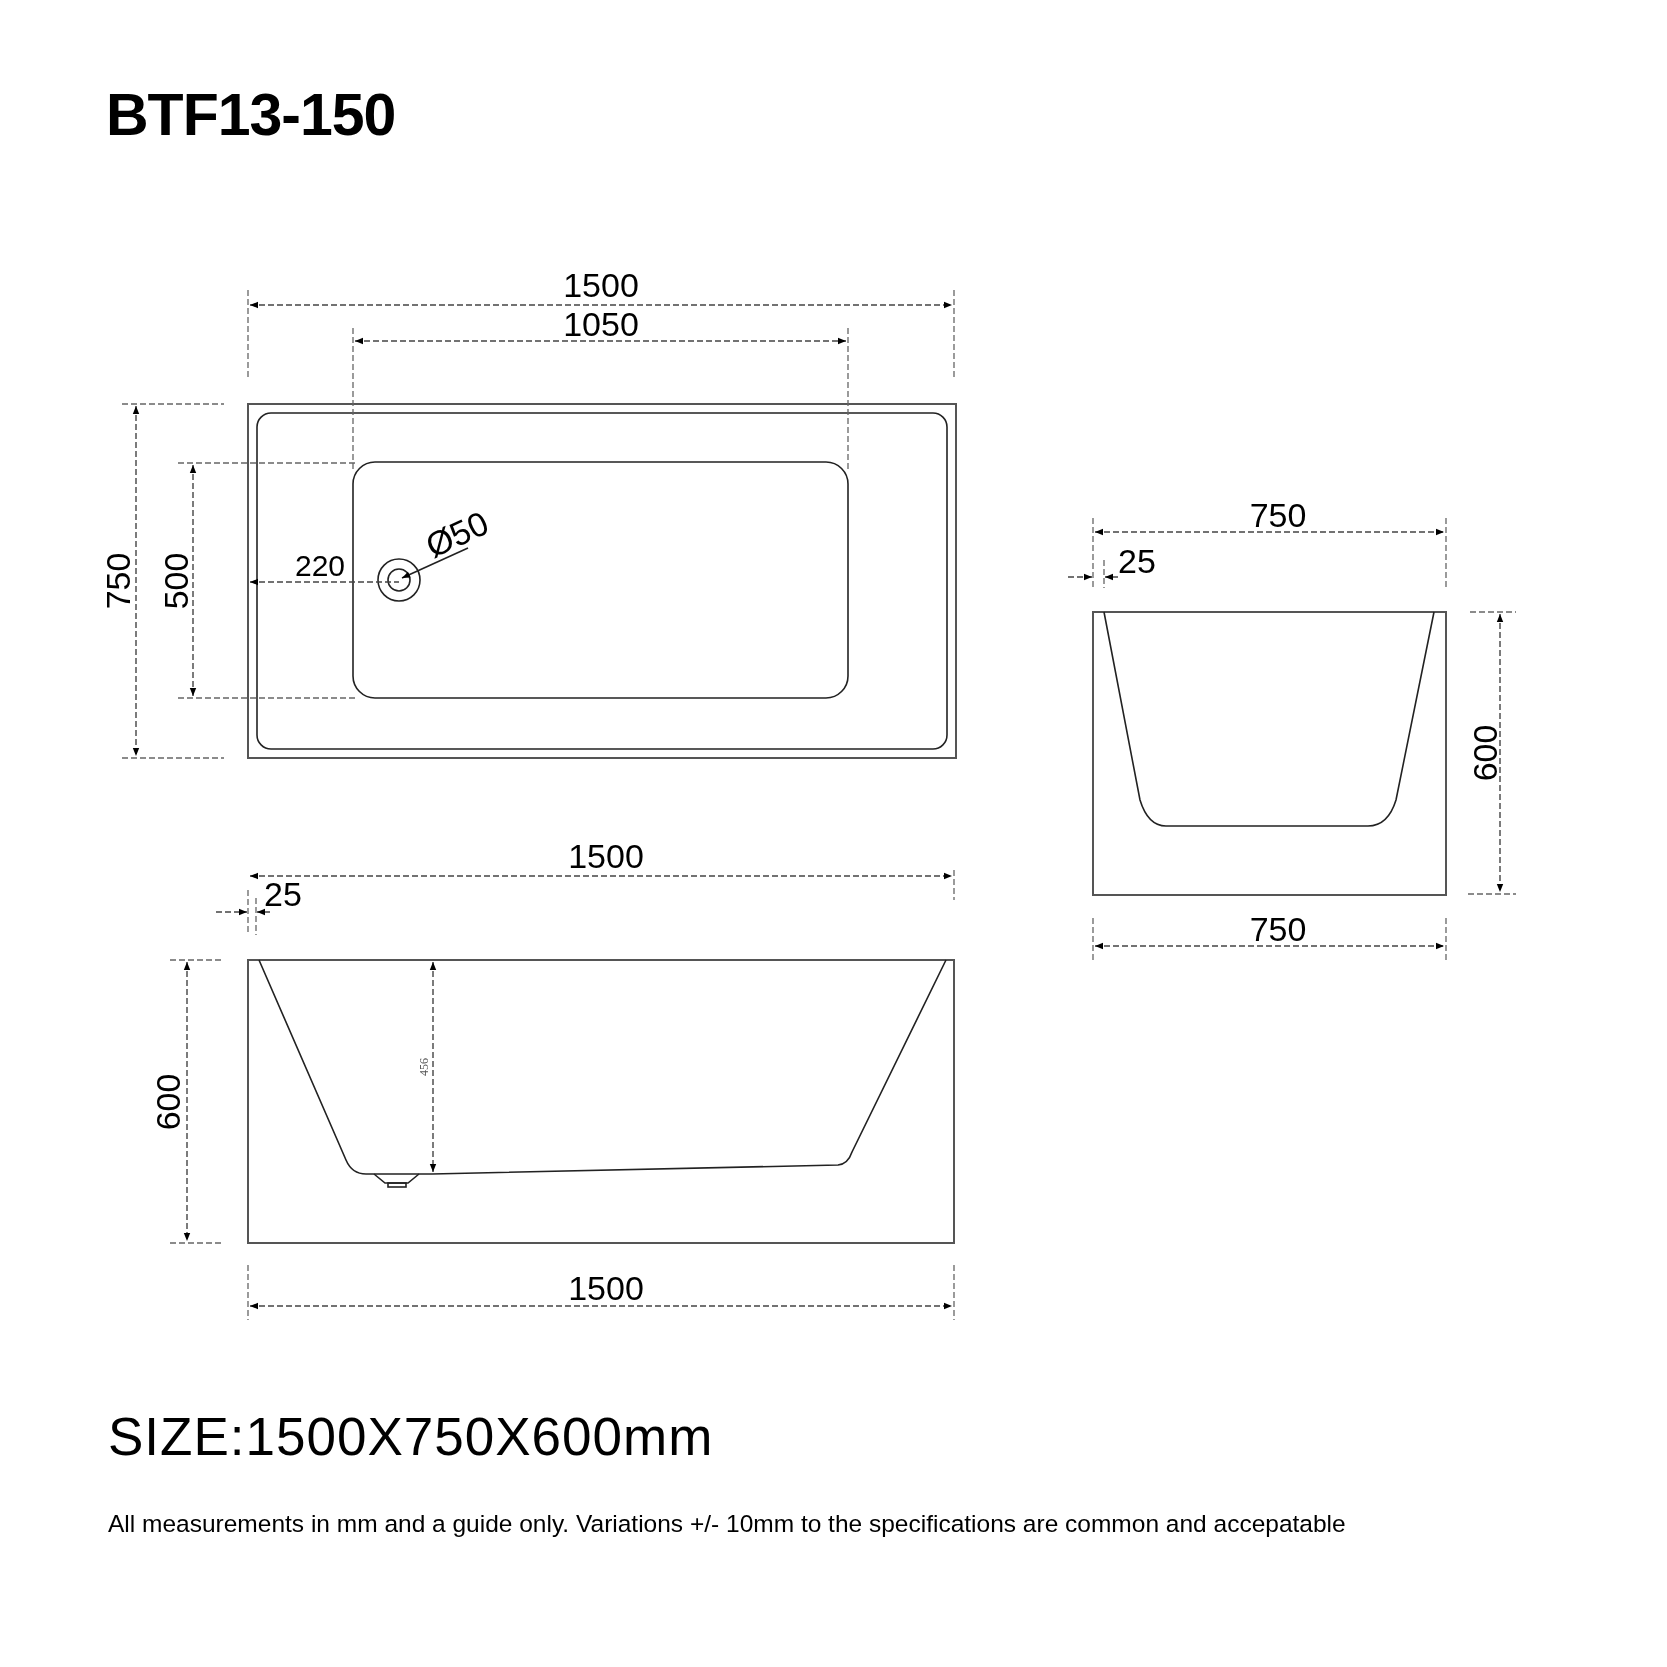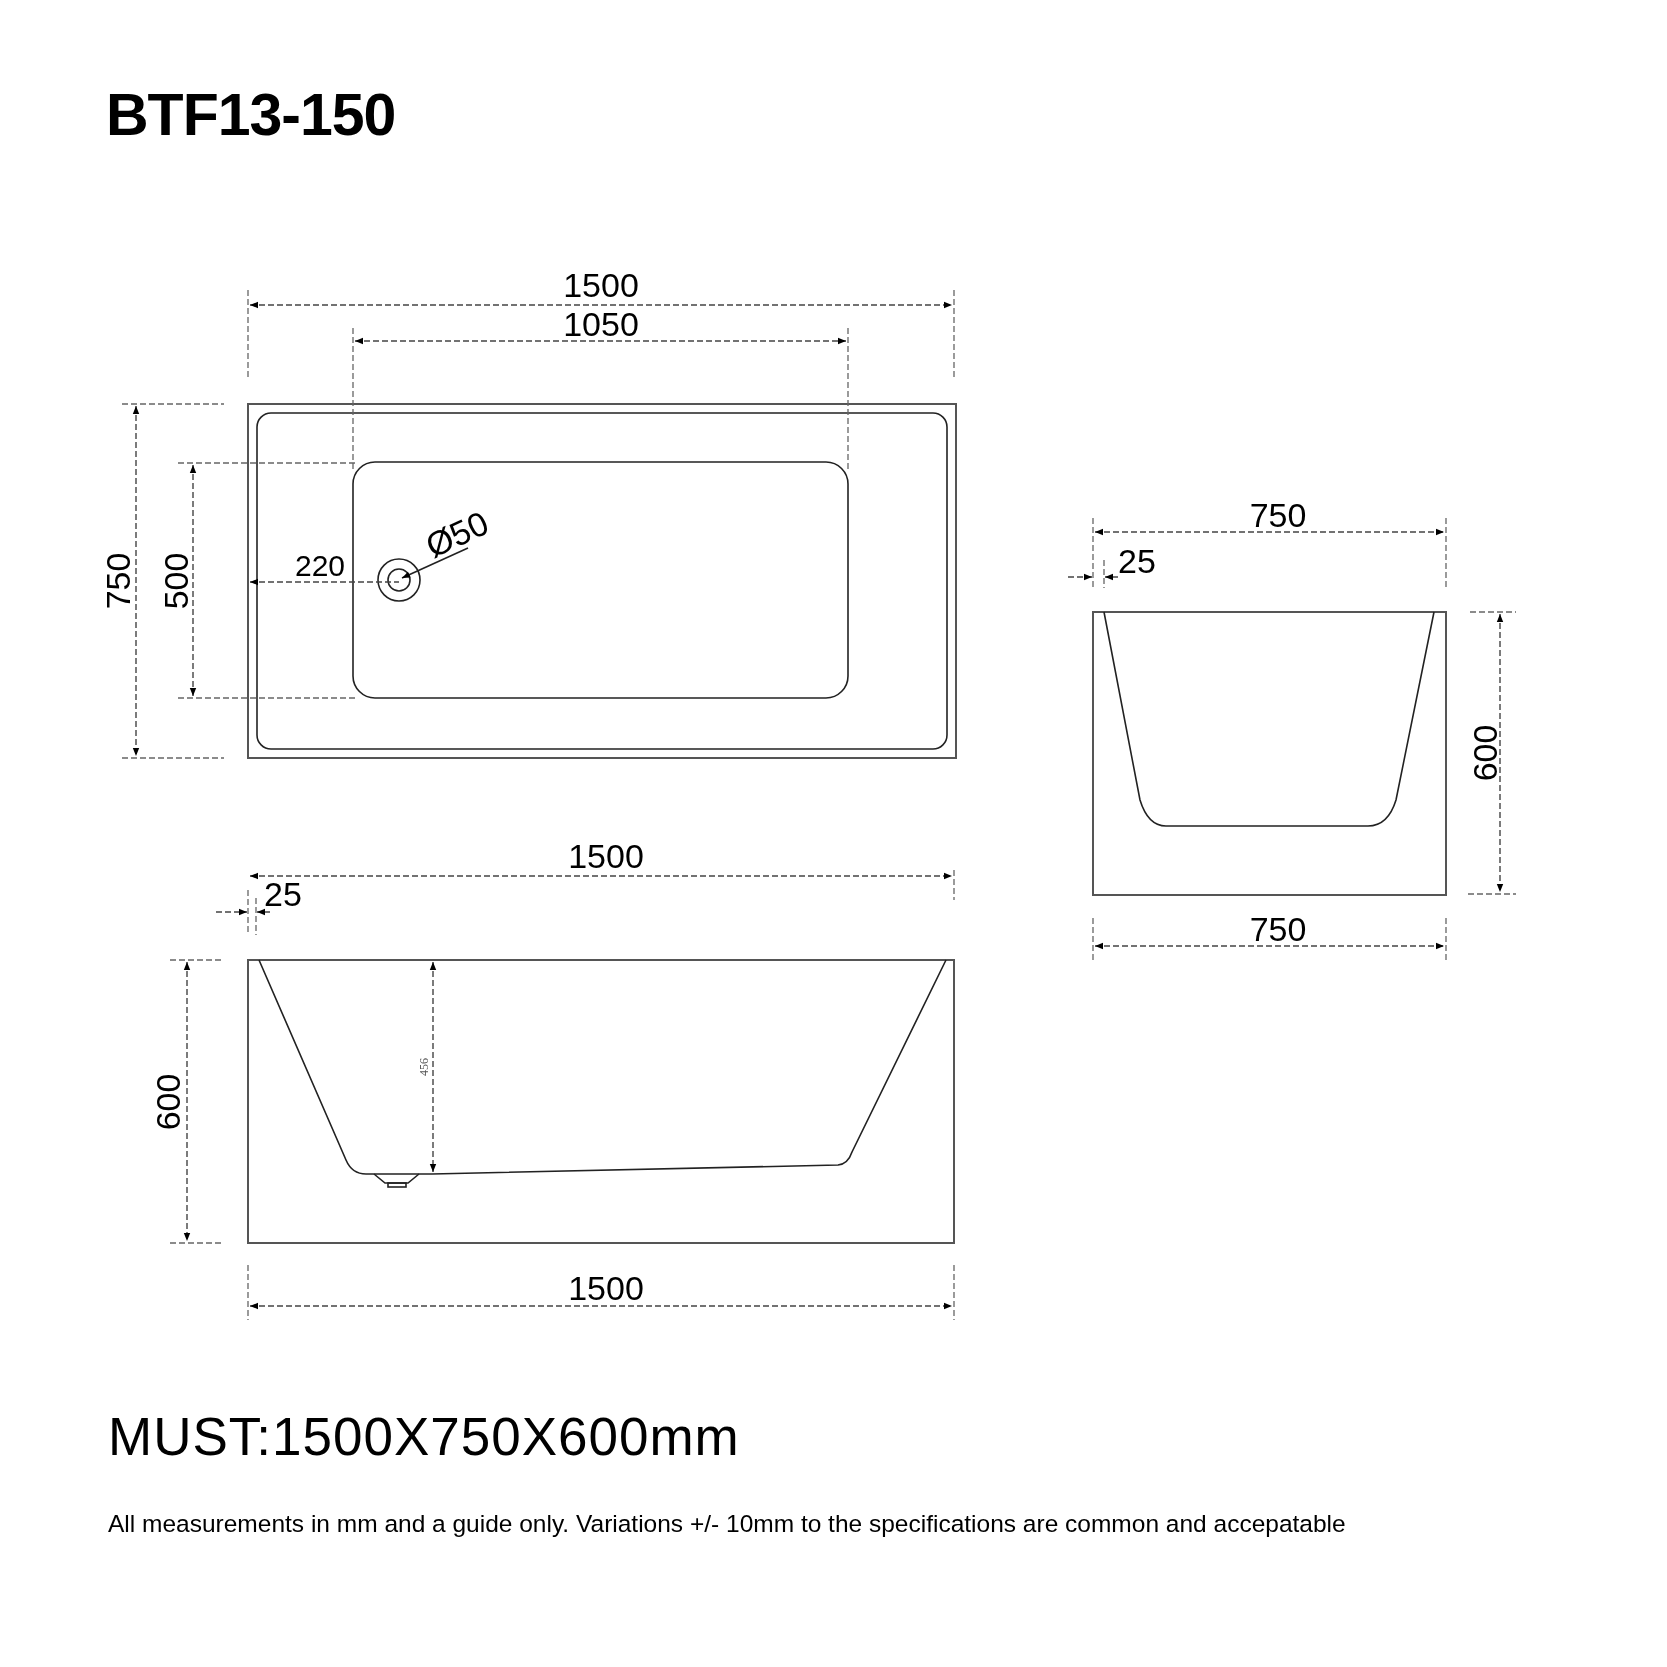--- a/index.html
+++ b/index.html
@@ -118,17 +118,17 @@
     <line class="dim" x1="1500" y1="614" x2="1500" y2="892" marker-start="url(#arr)" marker-end="url(#arr)"></line>
     <text class="dimtext" transform="translate(1497,753) rotate(-90)" text-anchor="middle">600</text>
 
     <line class="ext" x1="1093" y1="918" x2="1093" y2="962"></line>
     <line class="ext" x1="1446" y1="918" x2="1446" y2="962"></line>
     <line class="dim" x1="1095" y1="946" x2="1444" y2="946" marker-start="url(#arr)" marker-end="url(#arr)"></line>
     <text class="dimtext" x="1278" y="941" text-anchor="middle">750</text>
   </g>
 </svg>
 
-<div class="size">MUST:1500X750X600mm</div>
+<div class="size">SIZE:1500X750X600mm</div>
 
 <div class="note">
   <span>All measurements in mm and a guide only. Variations +/- 10mm to the specifications are common and accepatable</span>
 </div>
 
 </body></html>

